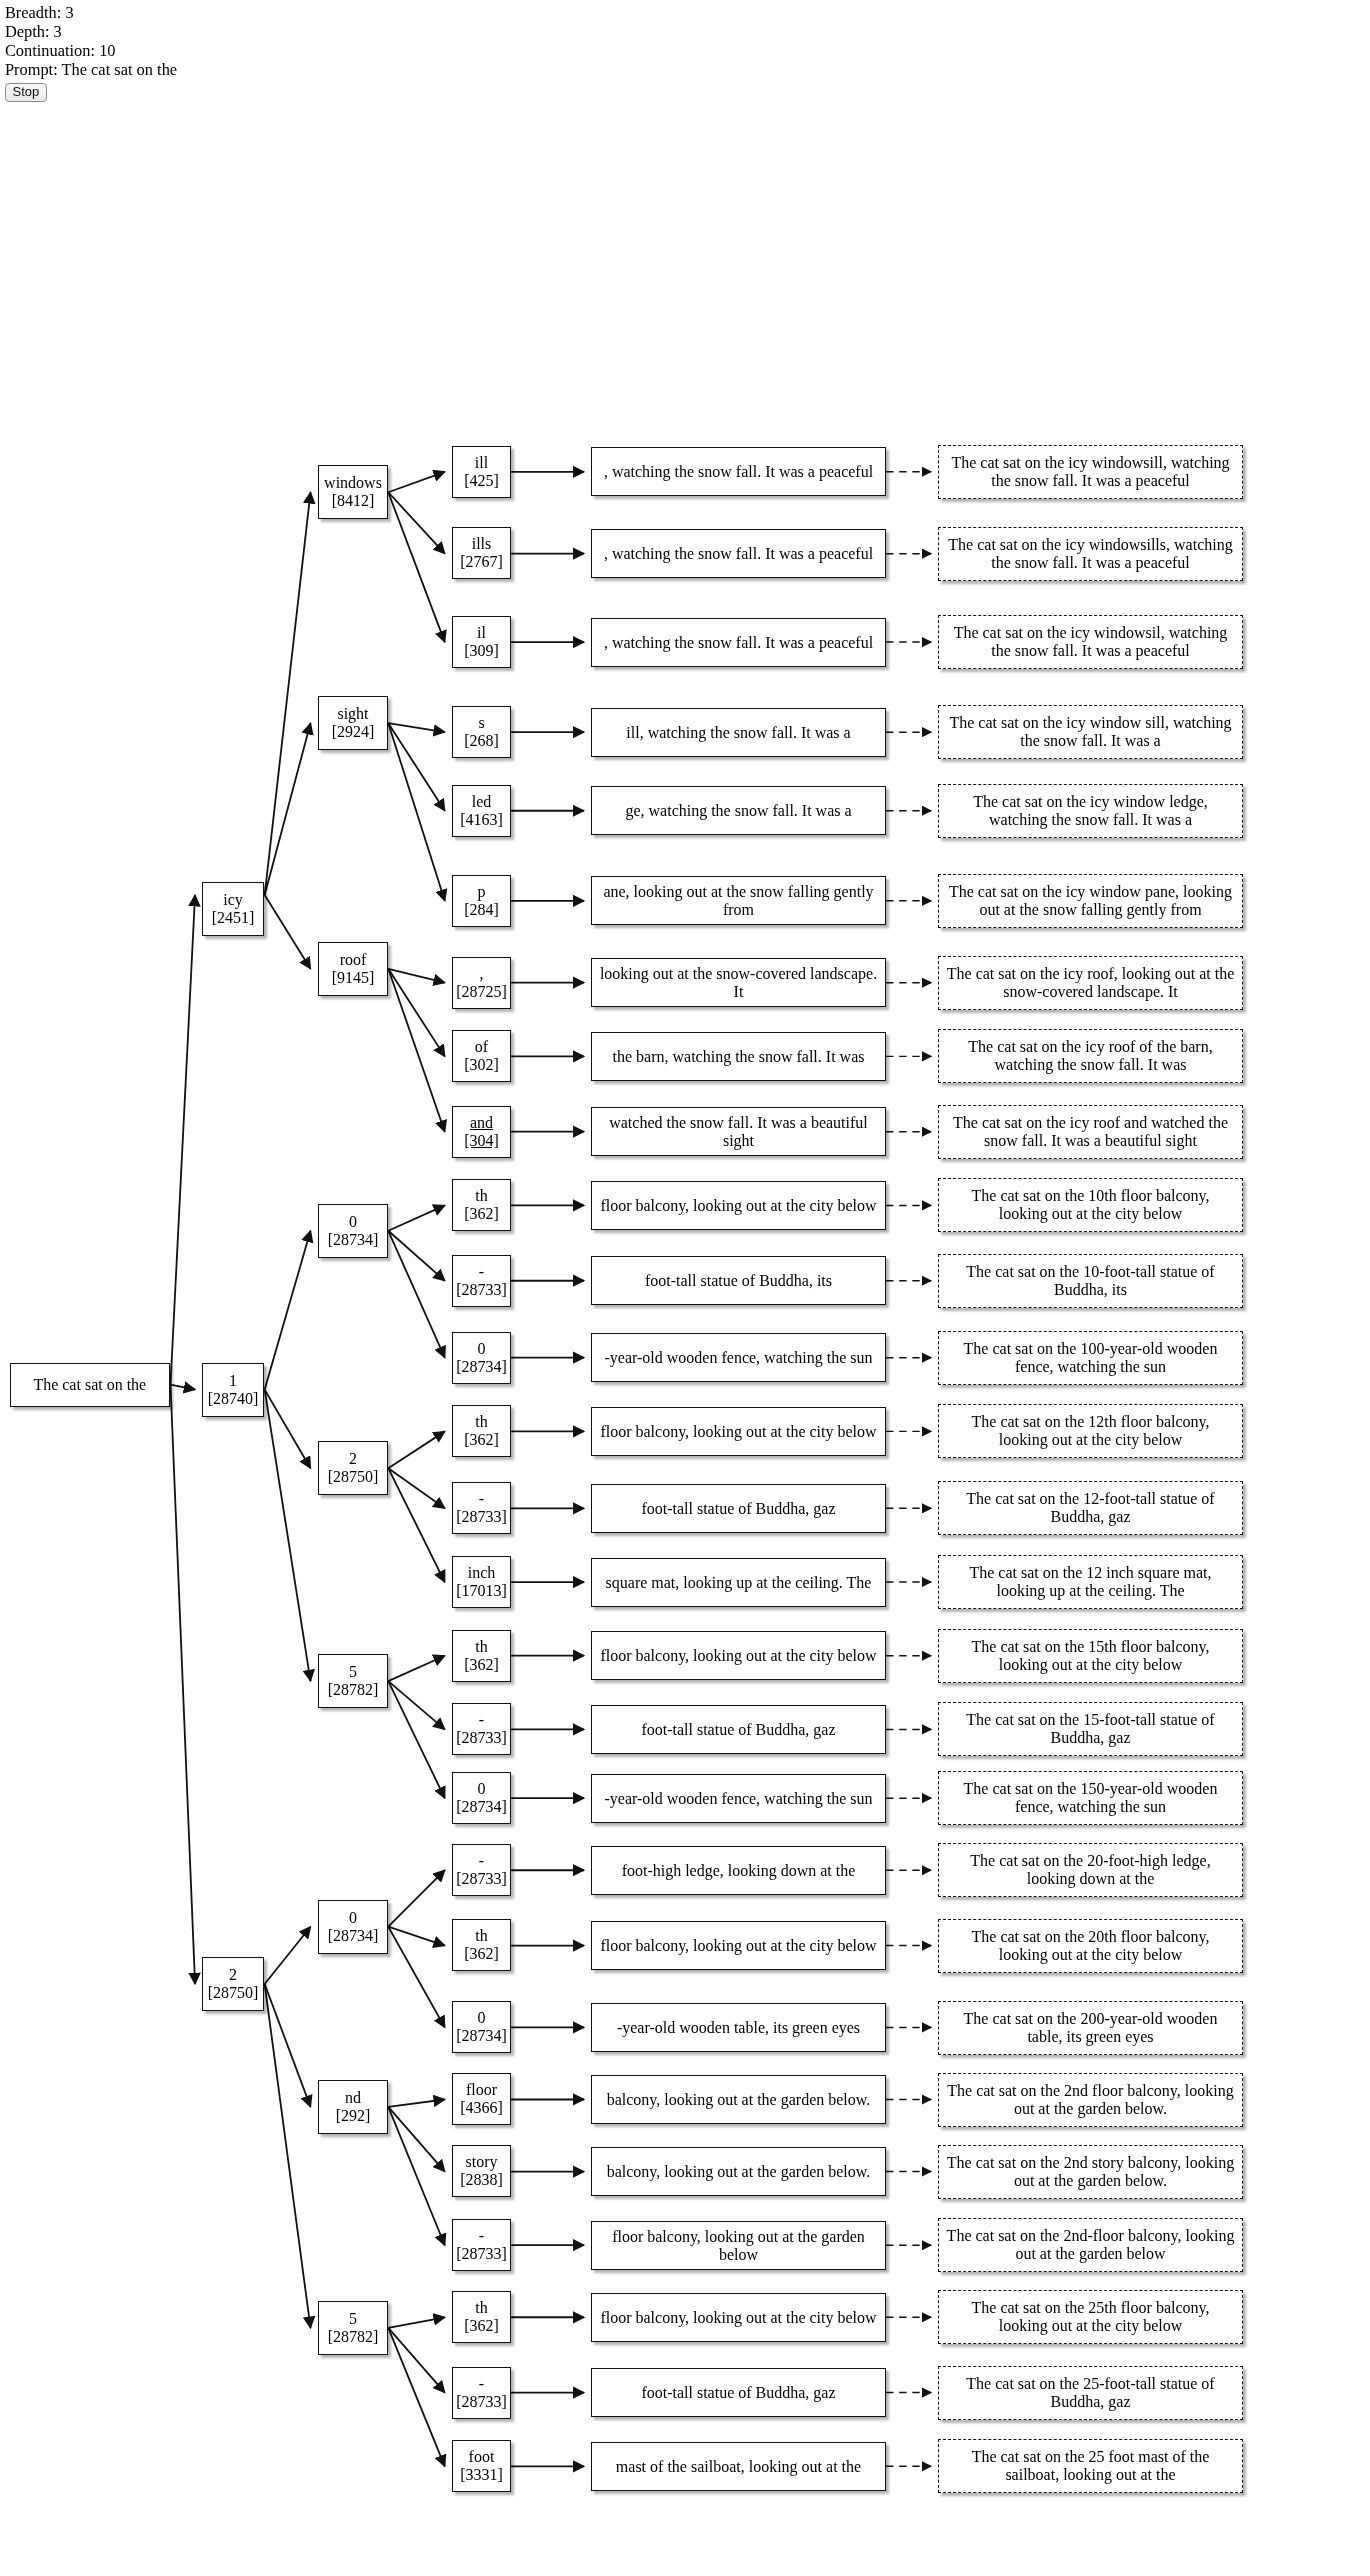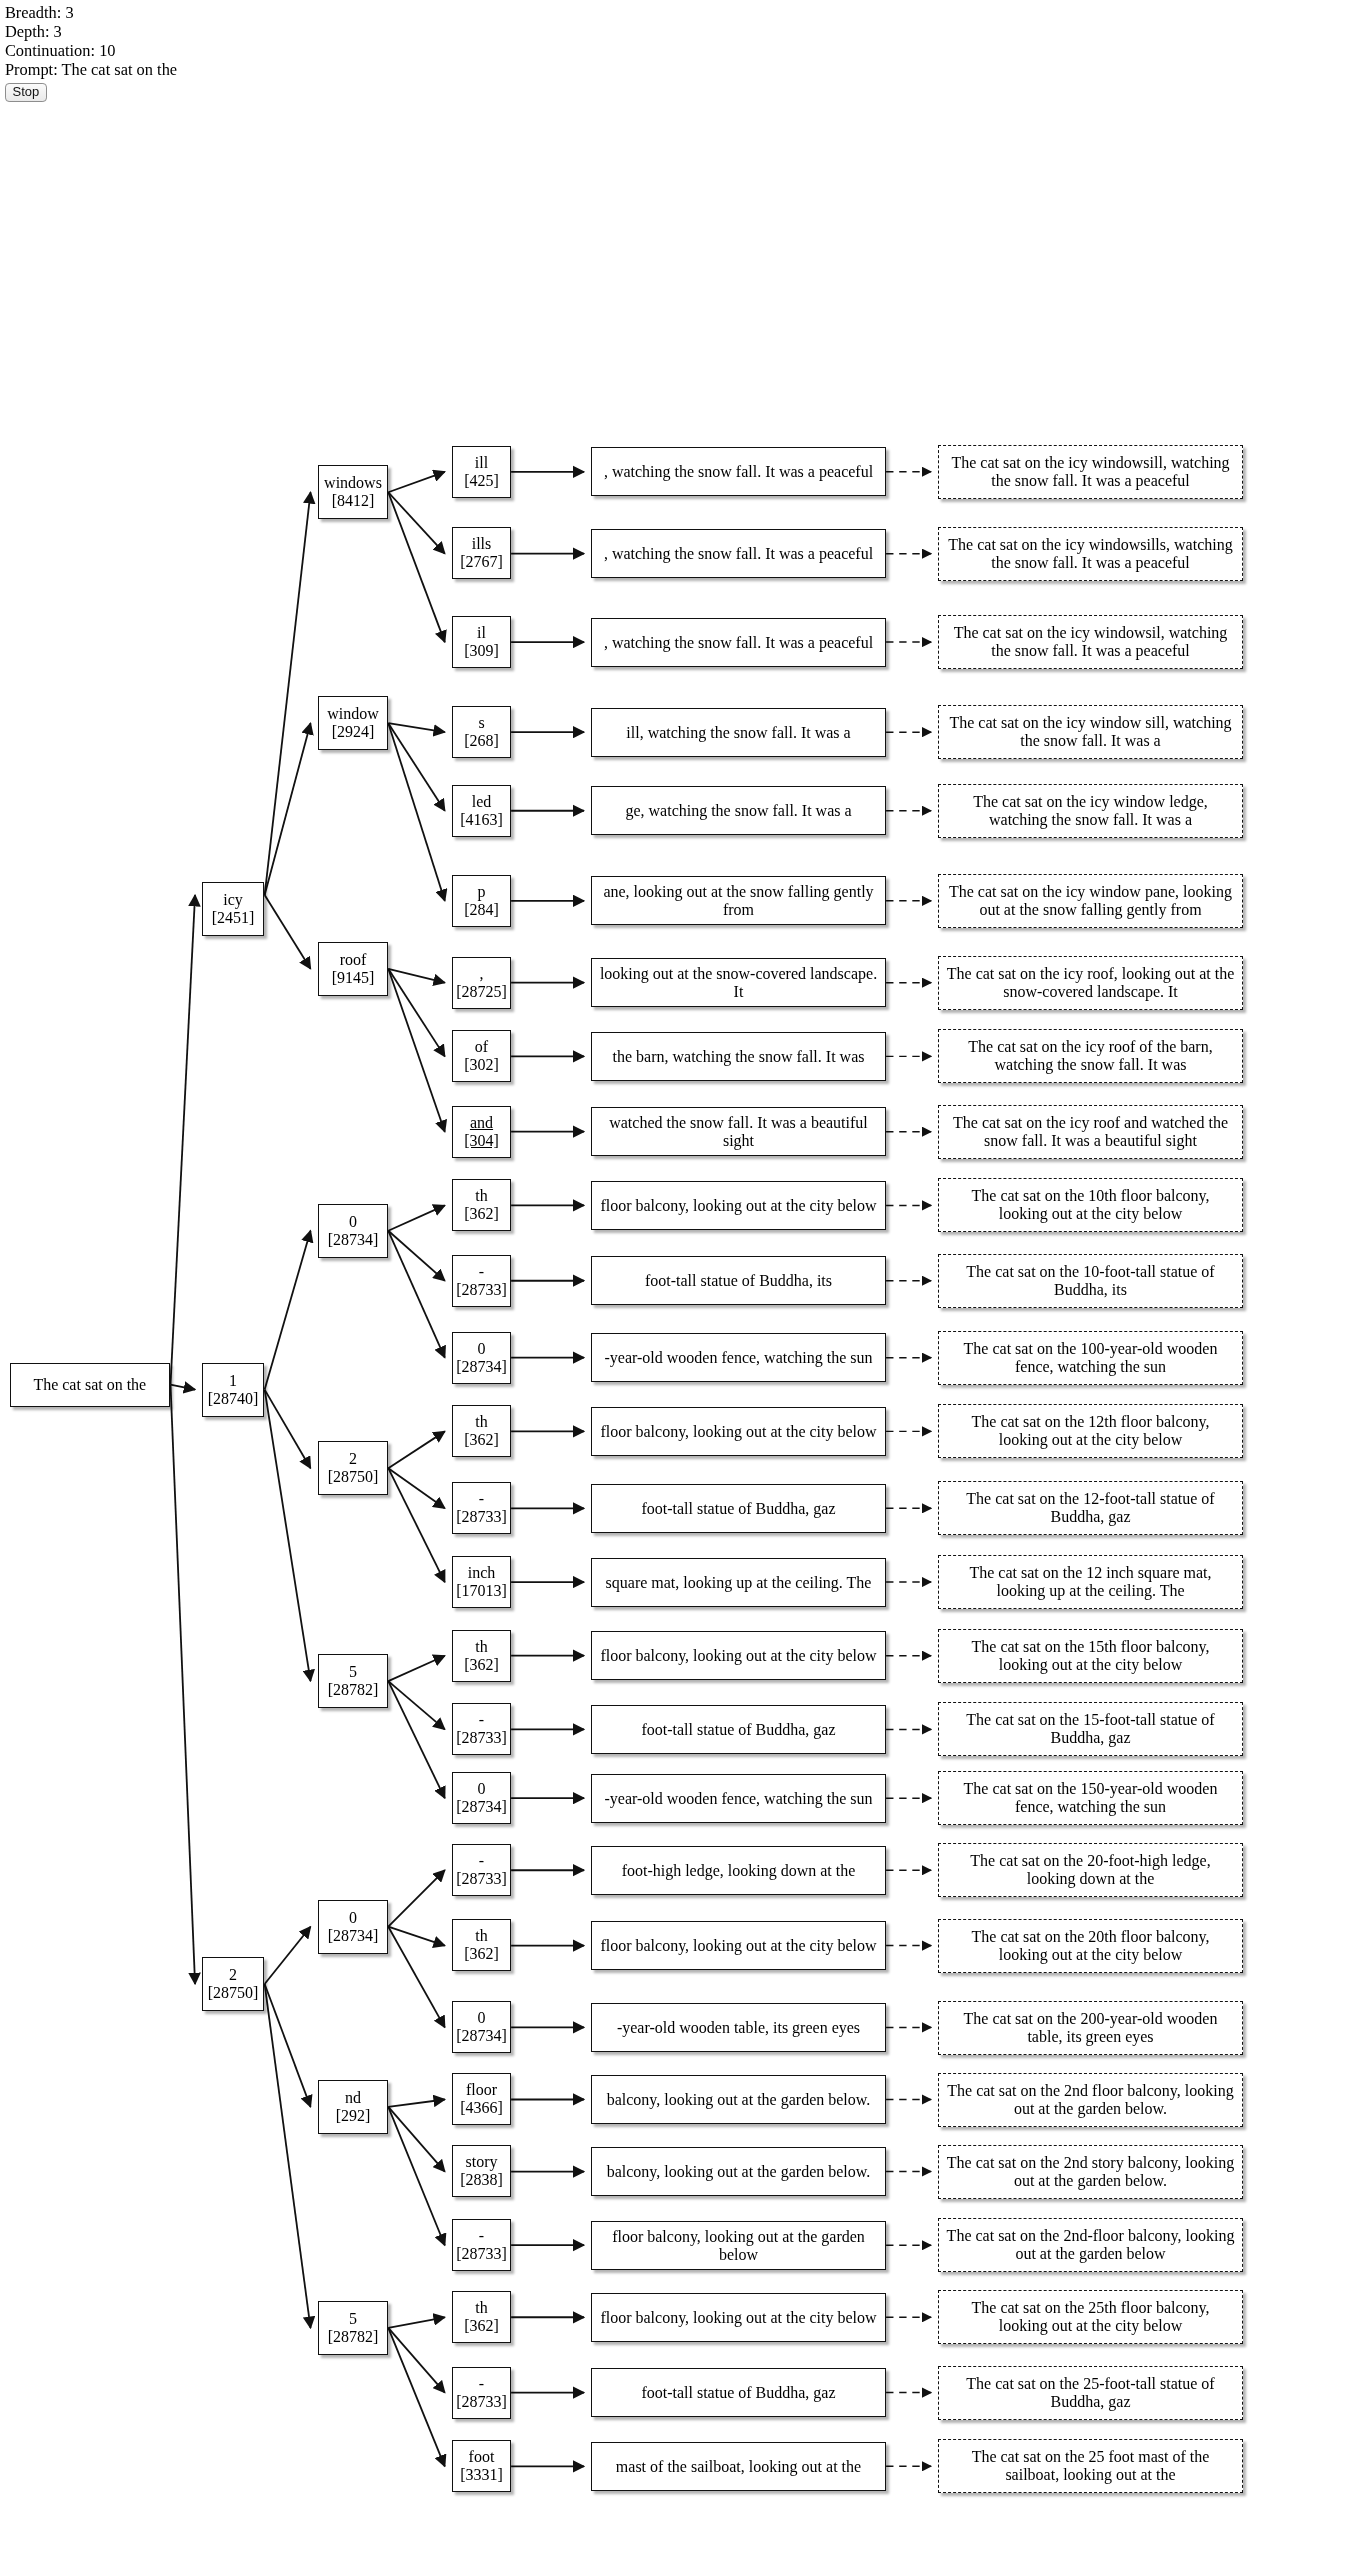--- a/index.html
+++ b/index.html
@@ -199,21 +199,21 @@
       </div>
       <div class="node" style="left: 202px; top: 1834px; width: 62px; height: 54px;">
         <span class="tok">2</span>
         <span class="tid">[28750]</span>
       </div>
       <div class="node" style="left: 318px; top: 342px; width: 70px; height: 54px;">
         <span class="tok">windows</span>
         <span class="tid">[8412]</span>
       </div>
       <div class="node" style="left: 318px; top: 573px; width: 70px; height: 54px;">
-        <span class="tok">window</span>
+        <span class="tok">sight</span>
         <span class="tid">[2924]</span>
       </div>
       <div class="node" style="left: 318px; top: 819px; width: 70px; height: 54px;">
         <span class="tok">roof</span>
         <span class="tid">[9145]</span>
       </div>
       <div class="node" style="left: 318px; top: 1081px; width: 70px; height: 54px;">
         <span class="tok">0</span>
         <span class="tid">[28734]</span>
       </div>

